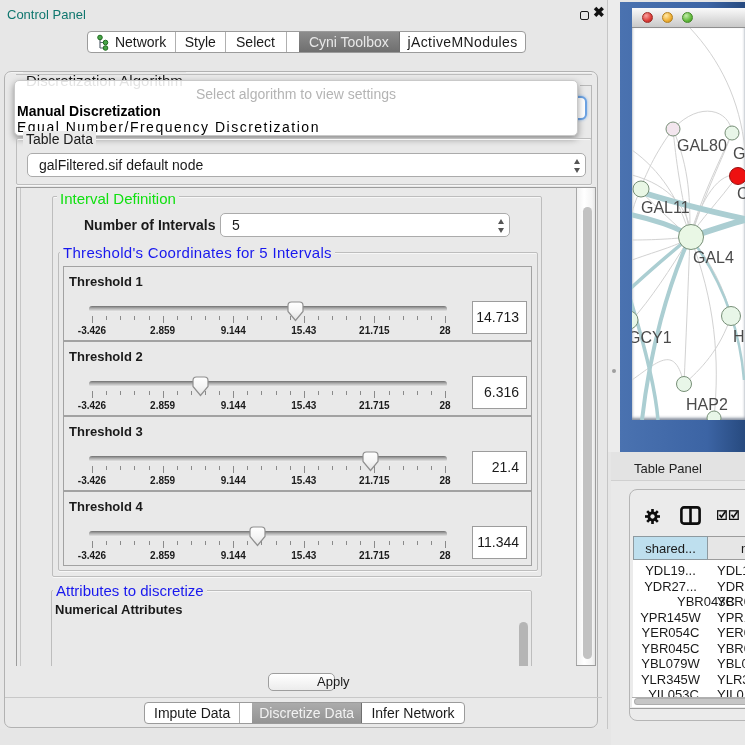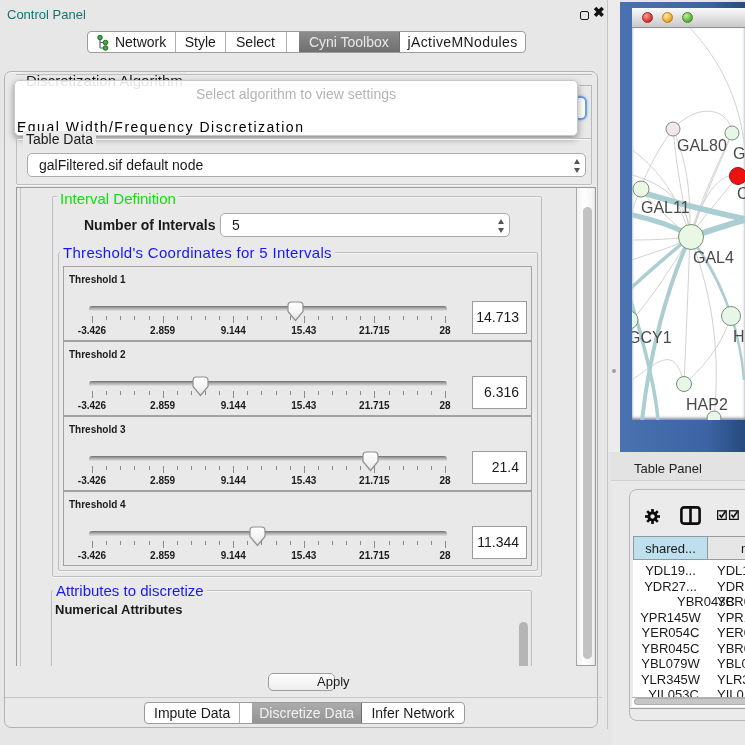--- a/index.html
+++ b/index.html
@@ -41,21 +41,21 @@
 #popup .i3 { position:absolute; top:38px; left:2px; color:#000; letter-spacing:1.5px; }
 
 
 #vp { position:absolute; left:17px; top:188px; width:559px; height:478px; overflow:hidden; background:#e9e9e9; }
 #sp-border { position:absolute; left:16px; top:187px; width:580px; height:479px; border:1px solid #9c9c9c; }
 #vscroll { position:absolute; left:576px; top:188px; width:19px; height:477px; background:linear-gradient(90deg,#f2f2f2,#ffffff 40%,#f4f4f4 85%,#e4e4e4); border-left:1px solid #a8a8a8; }
 #vscroll .thumb { position:absolute; left:6px; top:19px; width:9px; height:452px; background:#c2c2c2; border-radius:5px; }
 
 
 .tbox { position:absolute; left:46px; width:469px; height:75px; border:1px solid #a2a2a2; }
-.tbox .tl { position:absolute; left:5px; top:7px; font-size:10px; font-weight:bold; }
+.tbox .tl { position:absolute; left:5px; top:7px; font-size:13px; font-weight:bold; }
 .track { position:absolute; left:25px; top:39px; width:358px; height:6px; border-radius:3px; background:linear-gradient(180deg,#6f6f6f,#a8a8a8 35%,#d8d8d8 75%,#f4f4f4); }
 .vbox { position:absolute; left:408px; top:34px; width:55px; height:33px; background:#fff; border:1px solid #9c9c9c; font-size:14px; text-align:right; line-height:31px; padding-right:7px; }
 .tick { position:absolute; width:1px; background:#8a8a8a; }
 .tlab { position:absolute; top:58px; font-size:10px; font-weight:bold; width:50px; text-align:center; color:#1a1a1a; }
 
 
 #attrlist { position:absolute; left:49px; top:430px; width:449px; height:60px; background:#fff; font-size:13px; }
 #attrlist div { padding-left:9px; height:19px; line-height:19px; }
 
 
@@ -102,21 +102,22 @@
   <div class="grouplabel" style="left:23px; top:72px;">Discretization Algorithm</div>
   <div style="position:absolute; left:16px; top:74px; width:576px; height:1px; background:#bdbdbd;"></div>
 
   <div style="position:absolute; left:580px; top:85px; width:12px; height:55px; border-top:1px solid #b7b7b7; border-right:1px solid #b7b7b7;"></div>
 
   <div style="position:absolute; left:560px; top:96px; width:27px; height:24px; background:#fff; border:2px solid #6ca2e2; border-radius:0 6px 6px 0; box-shadow:0 0 3px #86b4ea;"></div>
   <div class="stepper" style="left:569px; top:101px;"></div>
 
   <div id="popup">
     <div class="i1">Select algorithm to view settings</div>
-    <div class="i3">Equal Width/Frequency Discretization</div>
+    <div class="i2">Manual Discretization</div>
+    <div class="i3">Equal Number/Frequency Discretization</div>
   </div>
   <div class="grouplabel" style="left:23px; top:72px; background:transparent; color:rgba(40,40,40,0.13); clip-path:inset(9px 0 0 0); z-index:5;">Discretization Algorithm</div>
 
   <div class="groupbox" style="left:16px; top:138px; width:576px; height:47px;"></div>
   <div class="grouplabel" style="left:23px; top:131px; font-size:14px;">Table Data</div>
   <div class="combo" style="left:27px; top:153px; width:559px; height:24px;">
     <div class="txt">galFiltered.sif default node</div>
     <div class="stepper" style="left:545px; top:5px;"></div>
   </div>
 

